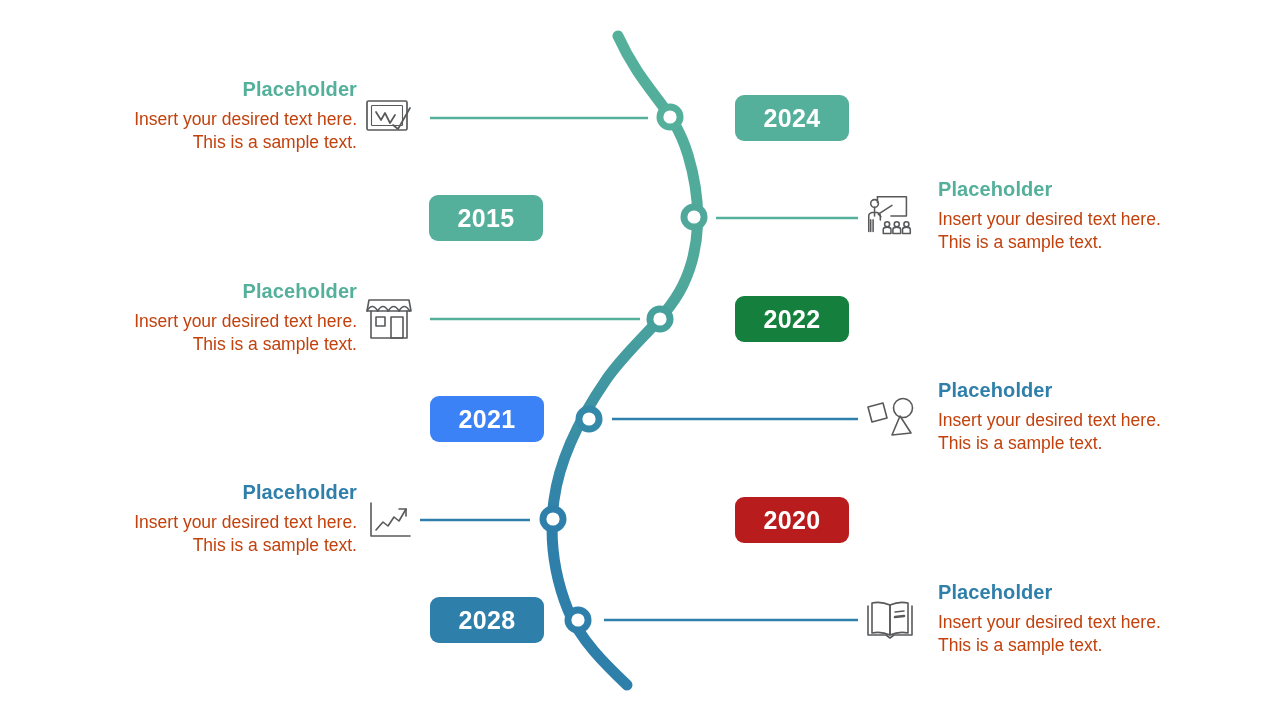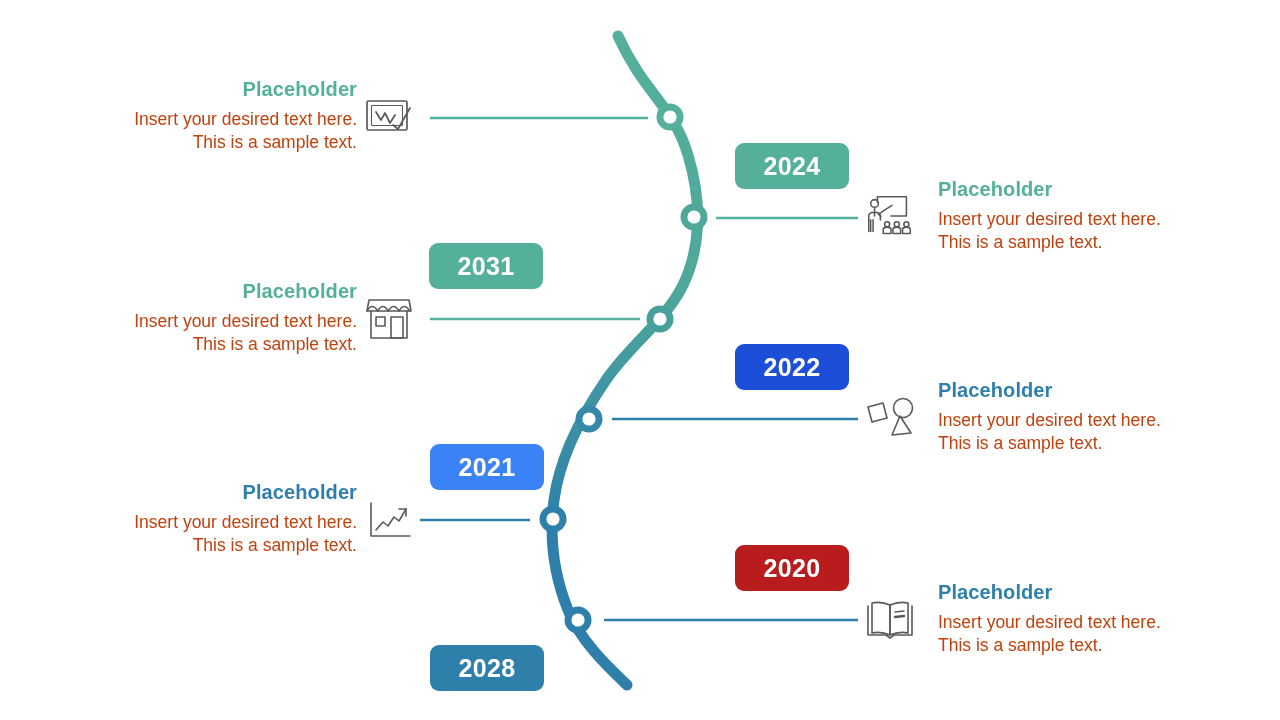--- a/index.html
+++ b/index.html
@@ -40,21 +40,20 @@
     width: 114px;
     border-radius: 9px;
     display: flex;
     align-items: center;
     justify-content: center;
     color: #ffffff;
     font-size: 25px;
     font-weight: bold;
     letter-spacing: 0.4px;
     box-sizing: border-box;
-    margin-top: 48px;
   }
 
   
   .text-block {
     position: absolute;
     width: 300px;
   }
   .text-block.left  { text-align: right; }
   .text-block.right { text-align: left;  }
 
@@ -135,23 +134,23 @@
       <circle cx="553" cy="519" r="6.6" fill="#ffffff"></circle>
     </g>
     <g>
       <circle cx="578" cy="620" r="13.5" fill="#2f7fab"></circle>
       <circle cx="578" cy="620" r="6.6" fill="#ffffff"></circle>
     </g>
   </svg>
 
   <div class="year-badge" style="left:735px; top:95px;  background:#54b09b;">2024</div>
 
-  <div class="year-badge" style="left:429px; top:195px; background:#54b09b;">2031</div>
-
-  <div class="year-badge" style="left:735px; top:296px; background:#1d4ed8;">2022</div>
+  <div class="year-badge" style="left:429px; top:195px; background:#54b09b;">2015</div>
+
+  <div class="year-badge" style="left:735px; top:296px; background:#15803d;">2022</div>
 
   <div class="year-badge" style="left:430px; top:396px; background:#3b82f6;">2021</div>
 
   <div class="year-badge" style="left:735px; top:497px; background:#b91c1c;text-align:center;">2020</div>
 
   <div class="year-badge" style="left:430px; top:597px; background:#2f7fab;">2028</div>
 
   <div class="text-block left" style="left:57px; top:77px;">
     <div class="tb-title" style="color:#54b09b;">Placeholder</div>
     <div class="tb-body">Insert your desired text here.</div>

